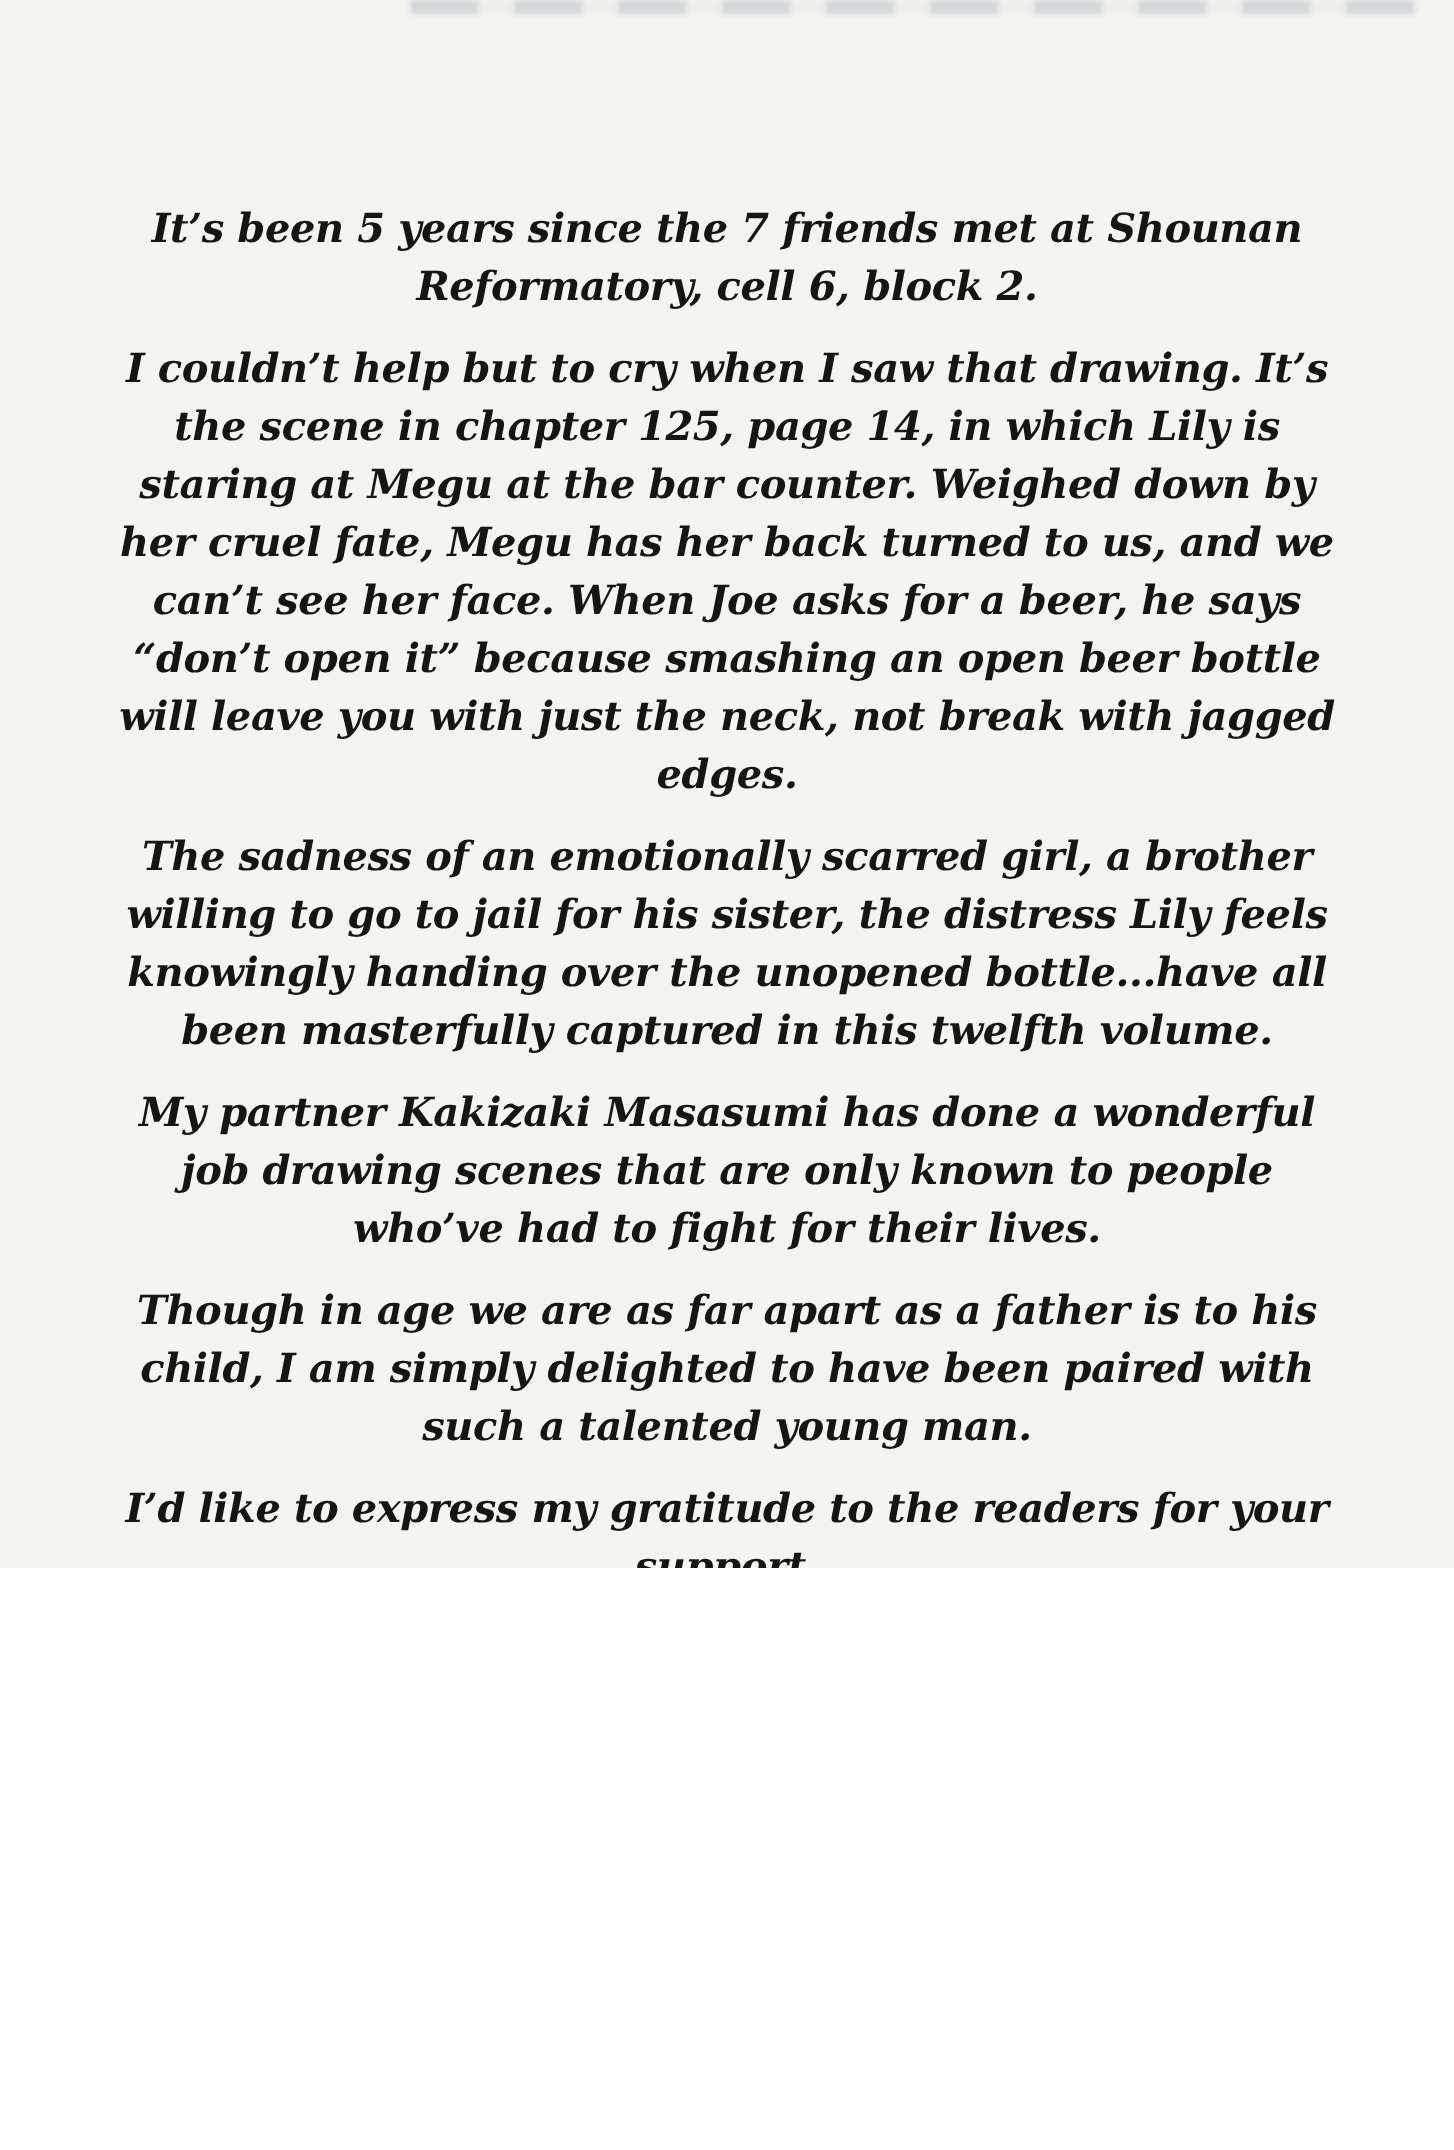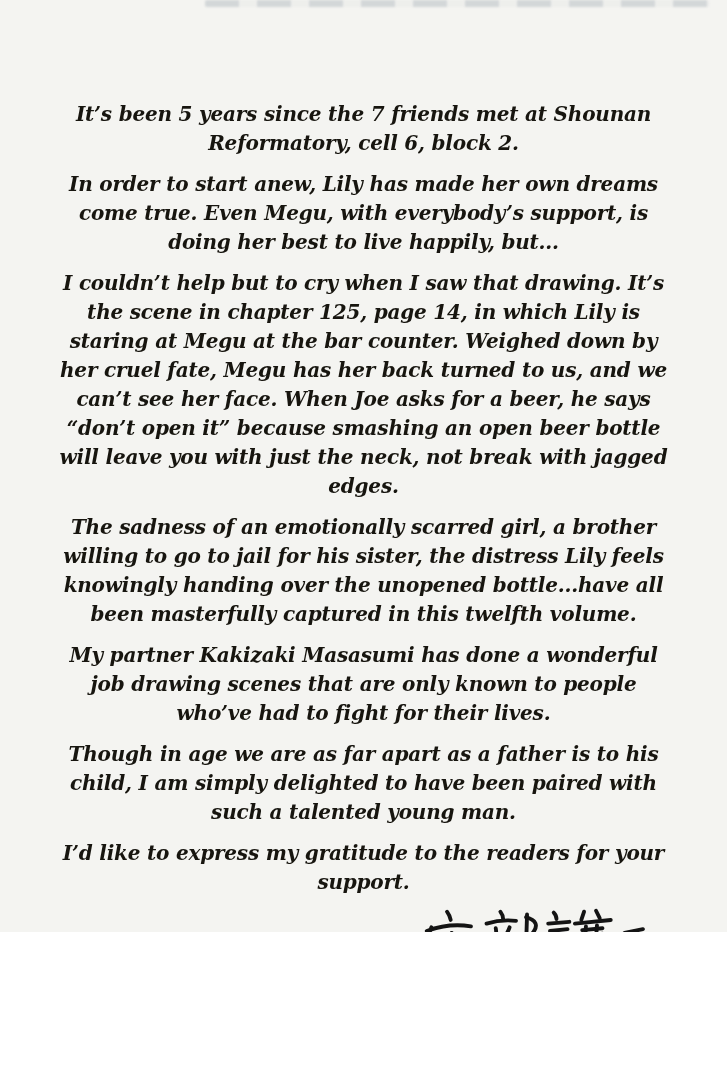--- a/index.html
+++ b/index.html
@@ -1,19 +1,19 @@
 <!DOCTYPE html>
 <html><head>
 <meta charset="utf-8">
 <style>
   html, body { margin: 0; padding: 0; }
   .page {
     position: relative;
     width: 727px;
-    height: 932px;
+    height: 784px;
     background: #f4f4f1;
     overflow: hidden;
     font-family: "DejaVu Serif", serif;
   }
   
   .top-artifact {
     position: absolute;
     top: 0; left: 205px;
     width: 505px; height: 7px;
     background: repeating-linear-gradient(90deg,
@@ -64,21 +64,20 @@
 </head>
 <body>
 
 <div class="page">
 
   <div class="top-artifact"></div>
 
   <div class="text-block">
 
   <p class="para">It’s been 5 years since the 7 friends met at Shounan Reformatory, cell 6, block 2.</p>
-      <p class="para">In order to start anew, Lily has made her own dreams come true. Even Megu, with everybody’s support, is doing her best to live happily, but...</p>
       <p class="para">I couldn’t help but to cry when I saw that drawing. It’s the scene in chapter 125, page 14, in which Lily is staring at Megu at the bar counter. Weighed down by her cruel fate, Megu has her back turned to us, and we can’t see her face. When Joe asks for a beer, he says “don’t open it” because smashing an open beer bottle will leave you with just the neck, not break with jagged edges.</p>
       <p class="para">The sadness of an emotionally scarred girl, a brother willing to go to jail for his sister, the distress Lily feels knowingly handing over the unopened bottle...have all been masterfully captured in this twelfth volume.</p>
       <p class="para">My partner Kakizaki Masasumi has done a wonderful job drawing scenes that are only known to people who’ve had to fight for their lives.</p>
       <p class="para">Though in age we are as far apart as a father is to his child, I am simply delighted to have been paired with such a talented young man.</p>
       <p class="para">I’d like to express my gratitude to the readers for your support.</p>
     </div>
 
   <div class="signature">
     <span class="sr-only">安部譲二</span>
     <svg class="kanji-svg" viewBox="0 0 260 100" aria-hidden="true">

